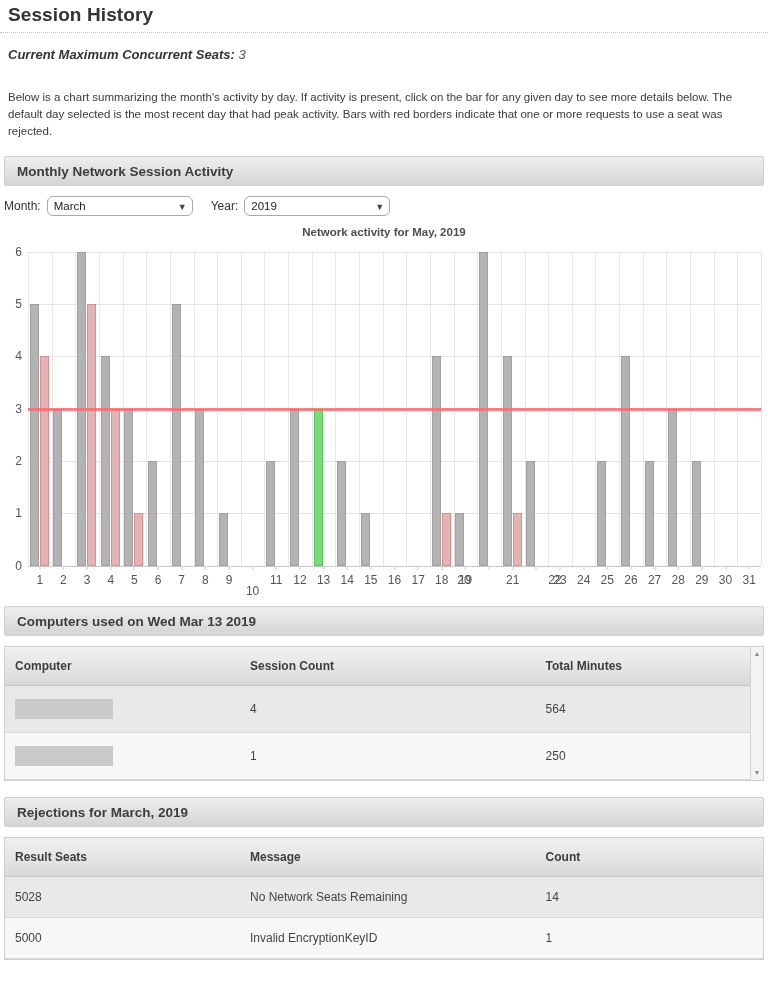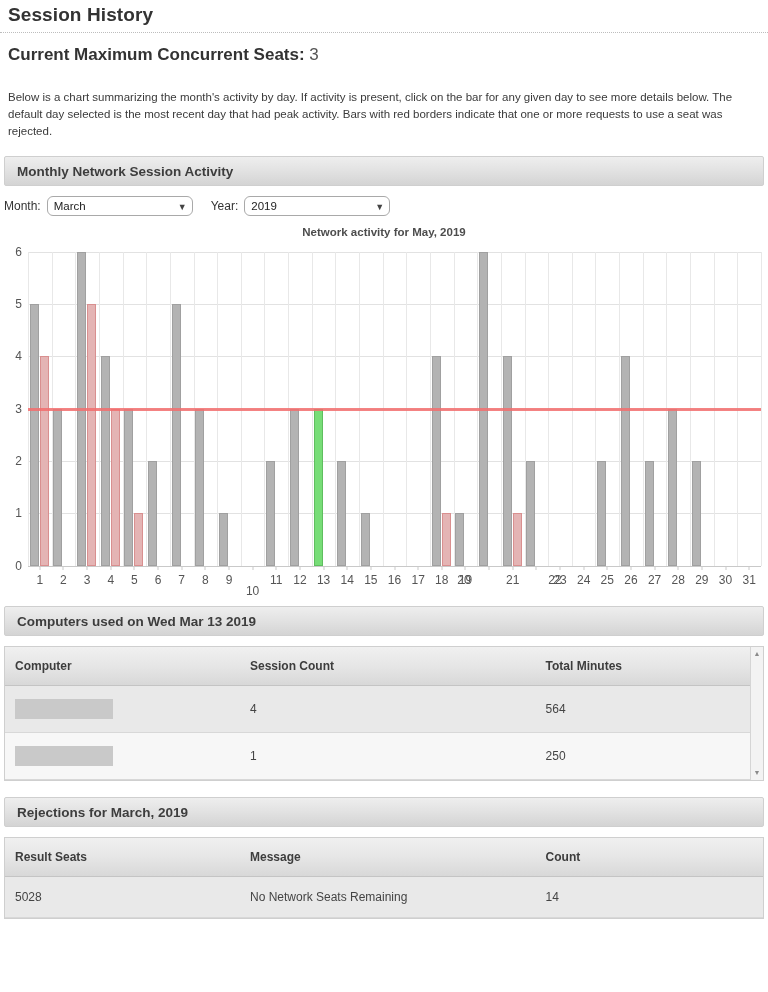--- a/index.html
+++ b/index.html
@@ -18,22 +18,23 @@
     font-size: 19px;
     font-weight: bold;
     color: #333333;
     padding: 4px 8px 6px 8px;
     margin: 0;
     border-bottom: 1px dotted #bdbdbd;
     letter-spacing: 0.1px;
   }
   .seats-line {
     padding: 14px 8px 0 8px;
-    font-size: 17px;
+    font-size: 13px;
     line-height: 16px;
+    font-style: italic;
   }
   .seats-line .lbl { font-weight: bold; color: #333; }
   .seats-line .val { color: #555; }
 
   .intro {
     padding: 14px 8px 0 8px;
     font-size: 11.5px;
     line-height: 17px;
     color: #3a3a3a;
   }
@@ -409,17 +410,22 @@
           <th>Message</th>
           <th>Count</th>
         </tr>
       </thead>
       <tbody>
         <tr class="alt">
           <td>5028</td>
           <td>No Network Seats Remaining</td>
           <td>14</td>
         </tr>
+        <tr class="plain">
+          <td>5000</td>
+          <td>Invalid EncryptionKeyID</td>
+          <td>1</td>
+        </tr>
       </tbody>
     </table>
   </div>
 
 </div>
 
 </body></html>

